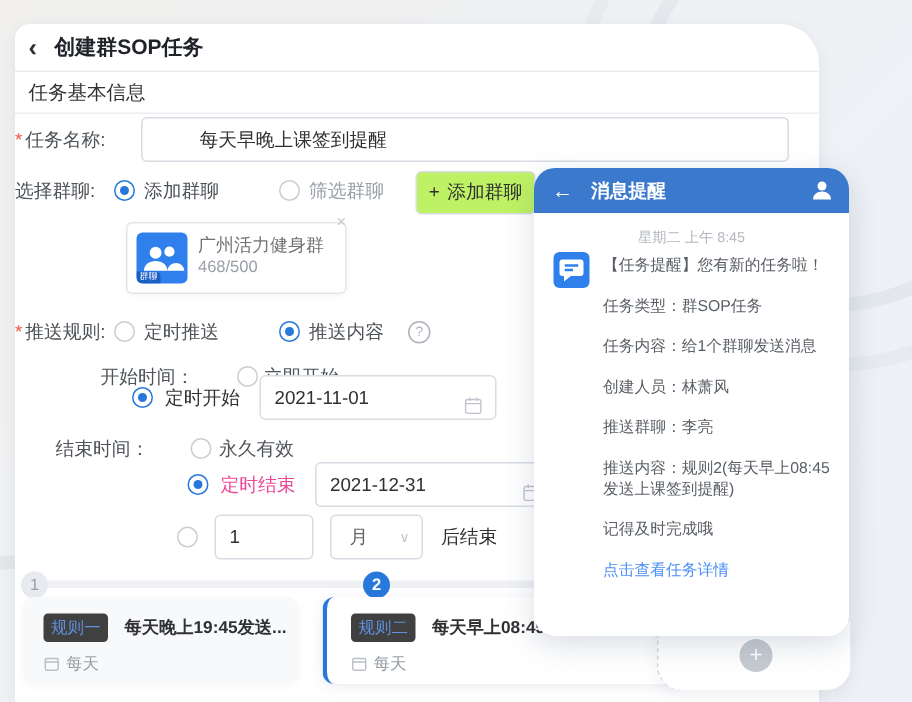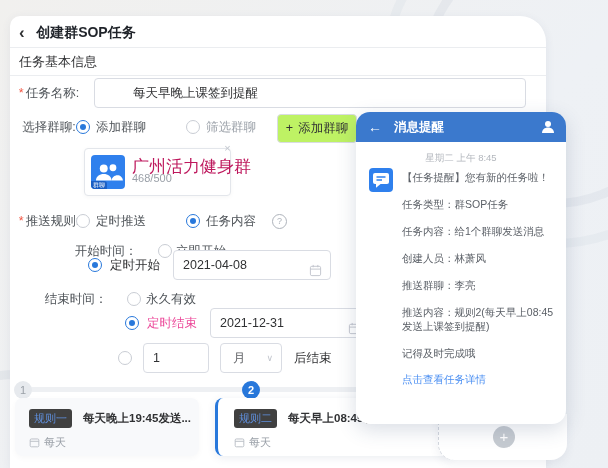--- a/index.html
+++ b/index.html
@@ -20,21 +20,21 @@
   
   .main-card{left:10px;top:16px;width:536px;height:452px;background:#fff;
     border-radius:10px 26px 0 0;box-shadow:0 2px 10px rgba(60,80,120,.08);}
   .page-header{position:absolute;top:0;left:0;right:0;height:31px;line-height:31px;
     padding-left:9px;border-bottom:1px solid #ebedf0;}
   .back-ic{font-size:17px;font-weight:bold;color:#303133;cursor:pointer;vertical-align:-1px;}
   .page-title{font-size:14px;font-weight:bold;margin-left:7px;color:#1f2329;}
   .section-head{position:absolute;top:32px;left:0;right:0;height:27px;line-height:27px;
     padding-left:9px;font-size:13px;color:#303133;border-bottom:1px solid #ebedf0;}
 
-  .flabel{position:absolute;width:78px;text-align:center;font-size:12.5px;color:#4e5358;line-height:30px;}
+  .flabel{position:absolute;width:78px;text-align:left;font-size:12.5px;color:#4e5358;line-height:30px;}
   .req{color:#f25643;margin-right:2px;}
   .tinput{position:absolute;border:1px solid #d9dce3;border-radius:4px;background:#fff;
     font-size:12.5px;color:#303133;padding:0 9px;box-sizing:border-box;height:30px;
     font-family:"Liberation Sans","DejaVu Sans",sans-serif;outline:none;}
   .radio{position:absolute;width:14px;height:14px;border-radius:50%;border:1px solid #c9cdd4;
     background:#fff;box-sizing:border-box;cursor:pointer;}
   .radio.on{border:1px solid #2878db;}
   .radio.on::after{content:"";position:absolute;left:3px;top:3px;width:6px;height:6px;
     border-radius:50%;background:#2878db;}
   .rlabel{position:absolute;font-size:12.5px;color:#4e5358;line-height:30px;cursor:pointer;}
@@ -42,21 +42,21 @@
     border-radius:4px;background:#bef264;font-size:12.5px;color:#303133;text-align:center;
     line-height:27px;cursor:pointer;box-sizing:border-box;}
   .btn-add .plus{margin-right:5px;color:#303133;}
 
   .group-card{position:absolute;left:74px;top:132px;width:145px;height:46px;background:#fff;
     border:1px solid #e3e6eb;border-radius:4px;box-shadow:0 1px 4px rgba(0,0,0,.04);}
   .gc-icon{position:absolute;left:6px;top:6px;width:34px;height:34px;border-radius:4px;
     background:#2f80ed;overflow:hidden;}
   .gc-tag{position:absolute;left:0;bottom:0;background:#1b5fc4;color:#fff;font-size:6px;
     padding:0 2px;border-radius:0 3px 0 0;line-height:8px;}
-  .gc-name{position:absolute;left:47px;top:6px;font-size:17px;color:#be185d;white-space:nowrap;}
+  .gc-name{position:absolute;left:47px;top:6px;font-size:12px;color:#737373;white-space:nowrap;}
   .gc-count{position:absolute;left:47px;top:23px;font-size:11px;color:#9aa0a8;}
   .gc-close{position:absolute;right:-4px;top:-7px;width:13px;height:13px;border-radius:50%;
     color:#c3c8cf;font-size:11px;line-height:12px;text-align:center;cursor:pointer;}
 
   .qicon{position:absolute;width:13px;height:13px;border-radius:50%;border:1px solid #aeb3bb;
     color:#aeb3bb;font-size:9px;line-height:12px;text-align:center;cursor:pointer;}
 
   .cal-ic{position:absolute;right:8px;top:8px;}
   .sel{position:absolute;border:1px solid #d9dce3;border-radius:4px;background:#fff;height:30px;
     box-sizing:border-box;font-size:12.5px;color:#606266;line-height:28px;padding-left:12px;cursor:pointer;}
@@ -145,31 +145,31 @@
       <div class="gc-count">468/500</div>
       <div class="gc-close">×</div>
     </div>
 
     <div class="flabel" style="left:0;top:190px;">
       <span class="req">*</span><span>推送规则:</span>
     </div>
     <span class="radio" style="left:66px;top:198px;"></span>
     <span class="rlabel" style="left:86px;top:190px;">定时推送</span>
     <span class="radio on" style="left:176px;top:198px;"></span>
-    <span class="rlabel" style="left:196px;top:190px;">任务内容</span>
+    <span class="rlabel" style="left:196px;top:190px;">推送内容</span>
     <span class="qicon" style="left:262px;top:198px;">?</span>
 
     <div class="flabel" style="left:57px;top:220px;width:78px;">开始时间：</div>
     <span class="radio" style="left:148px;top:228px;"></span>
     <span class="rlabel" style="left:166px;top:220px;">立即开始</span>
 
     <span class="radio on" style="left:78px;top:242px;"></span>
     <span class="rlabel" style="left:100px;top:234px;color:#303133;">定时开始</span>
     <div class="tinput" style="left:163px;top:234px;width:158px;line-height:28px;">
-      <span>2021-04-08</span>
+      <span>2021-11-01</span>
       <span class="cal-ic">
         <svg width="13" height="13" viewBox="0 0 14 14" fill="none" stroke="#c0c4cc" stroke-width="1">
           <rect x="1.5" y="2.5" width="11" height="10" rx="1.5"></rect>
             <line x1="1.5" y1="5.5" x2="12.5" y2="5.5"></line>
           <line x1="4.5" y1="1" x2="4.5" y2="3.5"></line>
             <line x1="9.5" y1="1" x2="9.5" y2="3.5"></line>
         </svg>
       </span>
     </div>
 

